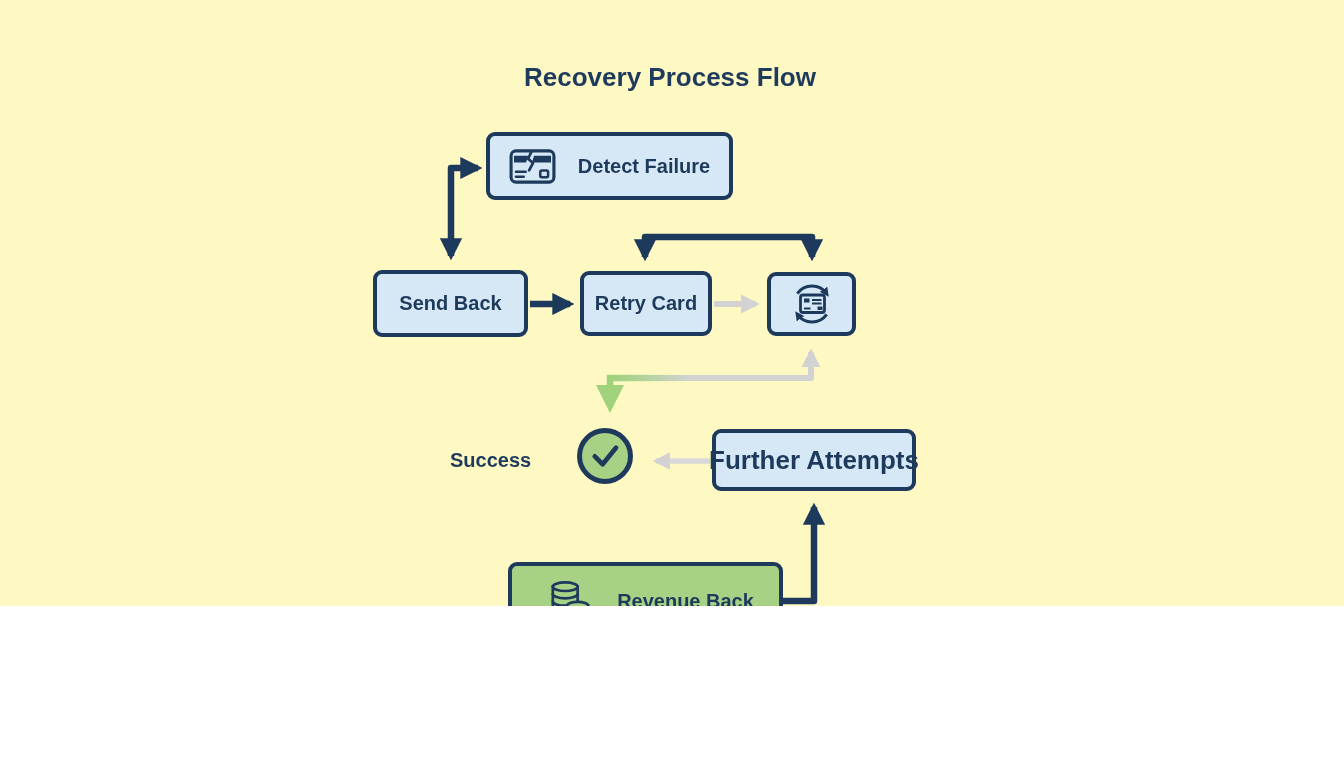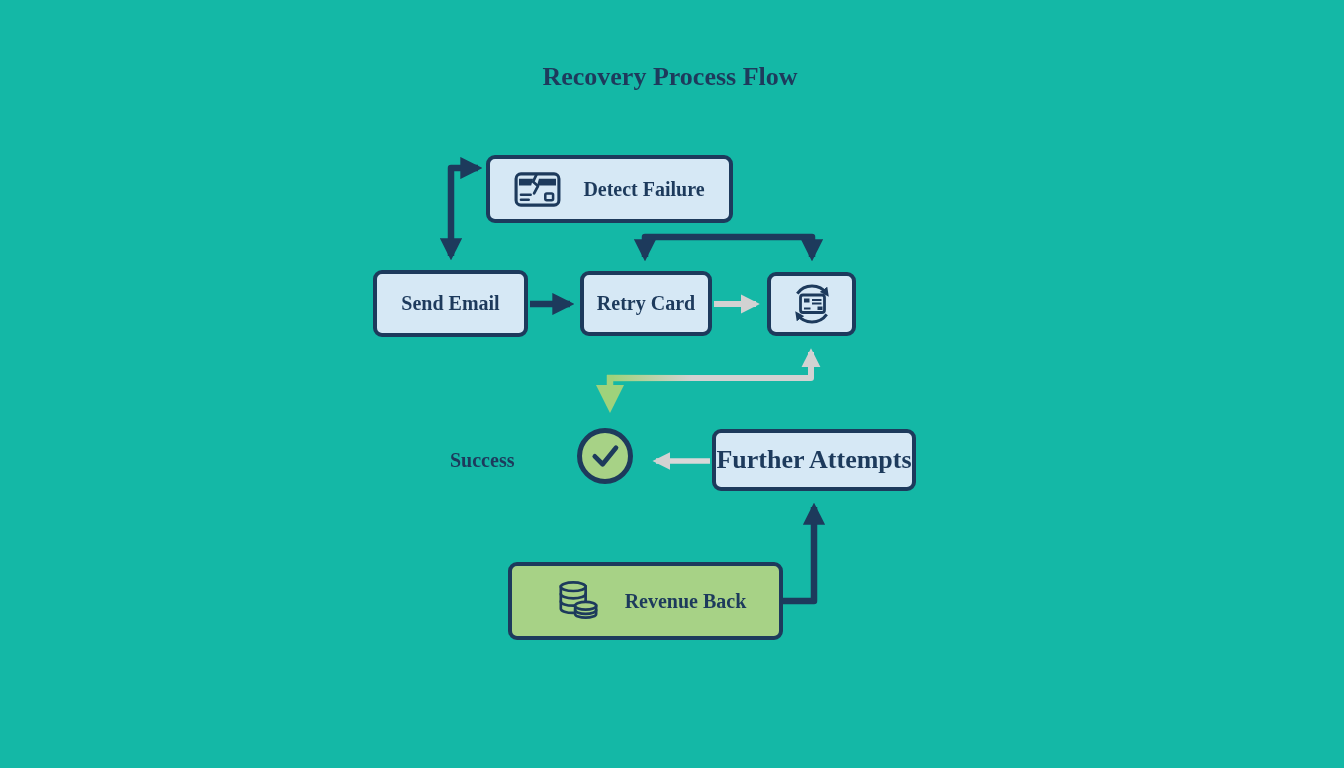--- a/index.html
+++ b/index.html
@@ -1,22 +1,22 @@
 <!DOCTYPE html>
 <html><head>
 <meta charset="utf-8">
 <style>
   * { margin: 0; padding: 0; box-sizing: border-box; }
   html,body { background:#ffffff; }
   .canvas {
     position: relative;
-    width: 1344px; height: 768px;
-    background: #14b8a6;
+    width: 1344px; height: 606px;
+    background: #fef9c3;
     overflow: hidden;
-    font-family: Liberation Serif, serif;
+    font-family: Liberation Sans, sans-serif;
     color: #1d3a5c;
   }
   .title {
     position: absolute;
     left: 670px; top: 62px;
     transform: translateX(-50%);
     font-size: 26px; font-weight: 700;
     color: #1e3a5c;
     white-space: nowrap;
   }
@@ -24,21 +24,21 @@
     position: absolute;
     background: #d6e8f5;
     border: 4px solid #1d3a5c;
     border-radius: 9px;
     display: flex; align-items: center; justify-content: center;
     font-weight: 700; font-size: 20px; color: #1d3a5c;
     white-space: nowrap;
   }
   .node.green { background: #a7d286; }
   .node .ico { display:flex; align-items:center; }
-  .gap22 { gap: 22px; margin-top: 23px; }
+  .gap22 { gap: 22px; }
   .gap26 { gap: 26px; padding-left: 12px; }
   .detect  { left: 486px; top: 132px; width: 247px; height: 68px; }
   .send    { left: 373px; top: 270px; width: 155px; height: 67px; }
   .retry   { left: 580px; top: 271px; width: 132px; height: 65px; }
   .cycle   { left: 767px; top: 272px; width:  89px; height: 64px; }
   .further { left: 712px; top: 429px; width: 204px; height: 62px; font-size: 26px; }
   .revenue { left: 508px; top: 562px; width: 275px; height: 78px; }
   .success-label {
     position: absolute;
     left: 450px; top: 449px; width: 103px;
@@ -106,21 +106,21 @@
         <path d="M25.5 8 H43 V15 H23.5 Z" fill="#1d3a5c"></path>
         <polyline points="23,3.5 19.5,11 24.5,15.5 20.5,23" fill="none" stroke="#1d3a5c" stroke-width="2.8" stroke-linecap="round" stroke-linejoin="round"></polyline>
         <path d="M7 24.5 H17 M7 29.5 H15" stroke="#1d3a5c" stroke-width="2.6" stroke-linecap="round"></path>
         <rect x="32" y="23" width="8" height="7" rx="1.5" fill="none" stroke="#1d3a5c" stroke-width="2.6"></rect>
       </svg>
     </span>
     <span>Detect Failure</span>
   </div>
 
   <div class="node send">
-    <span>Send Email</span>
+    <span>Send Back</span>
   </div>
 
   <div class="node retry">
     <span>Retry Card</span>
   </div>
 
   <div class="node cycle">
     <span class="ico">
       <svg width="56" height="52" viewBox="0 0 56 52">
         <defs>

